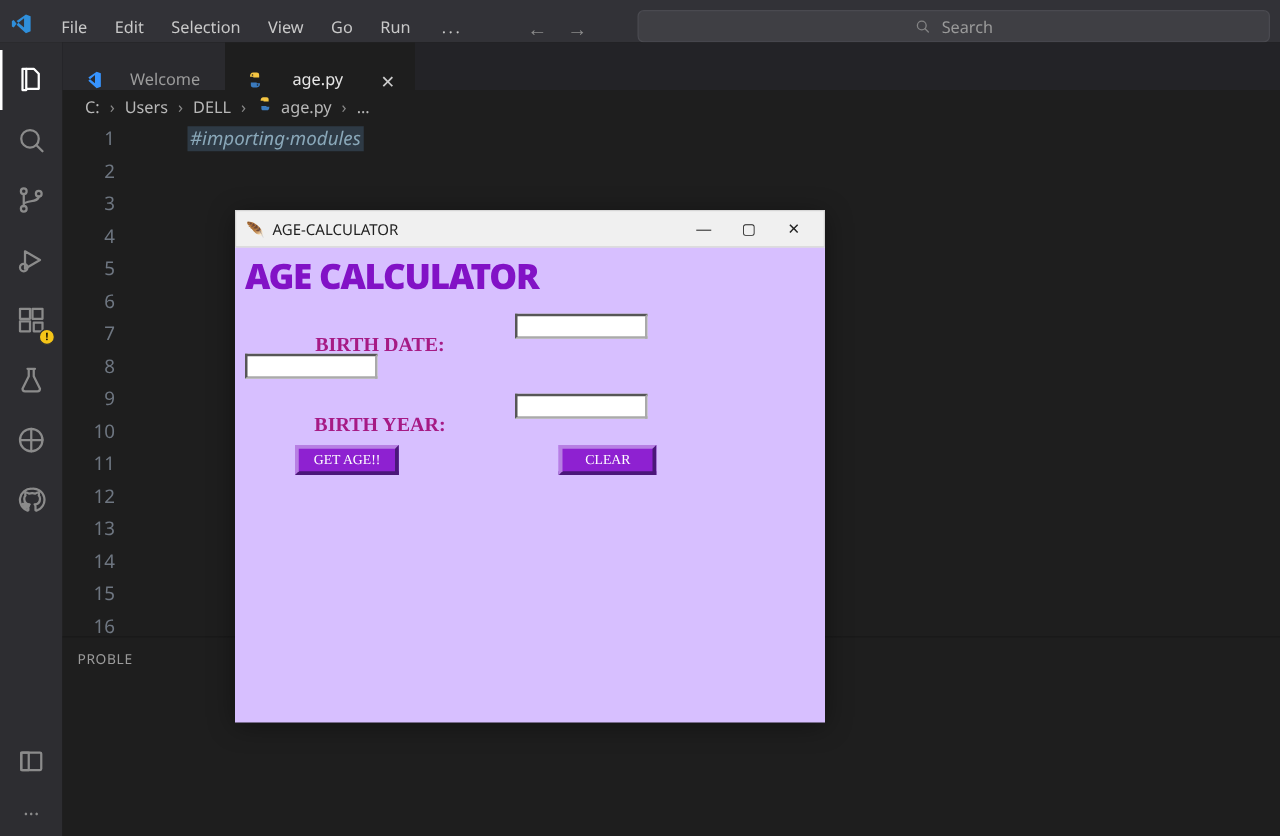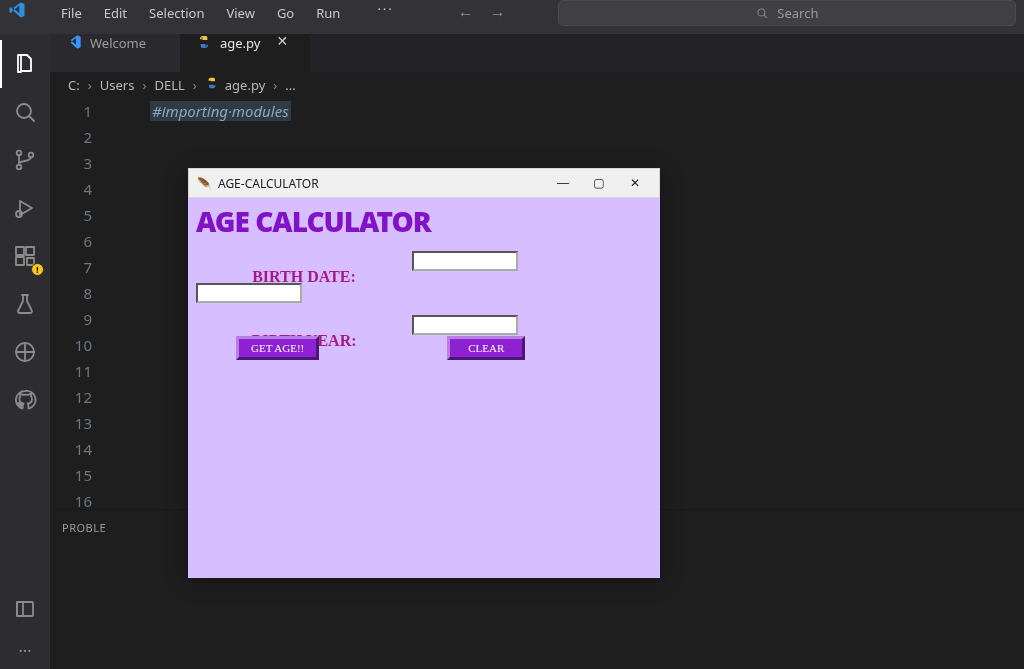--- a/index.html
+++ b/index.html
@@ -3,41 +3,41 @@
 <meta charset="utf-8">
 <style>
 * { margin: 0; padding: 0; box-sizing: border-box; font-family: "Segoe UI", system-ui, sans-serif; }
 :root{
  --bg:#1e1e1e; --bg-top:#2f2f36; --bg-titlebar:#323237; --bg-activity:#2d2d31;
  --text:#c9c9c9; --text-dim:#888; --blue:#3794ff; --editor-bg:#1e1e1e;
  --tab-active:#1e1e1e; --tab-inactive:#2a2a2e; --line-num:#6e7681;
  --gutter-w:40px;
 }
 html,body{width:1024px;height:669px;overflow:hidden;background:var(--bg);color:var(--text);}
-.titlebar{height:34px;background:var(--bg-titlebar);display:flex;align-items:flex-start;padding:0 8px;gap:20px;font-size:13px;}
+.titlebar{height:34px;background:var(--bg-titlebar);display:flex;align-items:flex-end;padding:0 8px;gap:8px;font-size:13px;}
 .titlebar .logo{color:#2f8fdb;font-size:18px;margin-right:4px;}
 .titlebar .menu{display:flex;gap:0;}
 .titlebar .menu span{padding:4px 11px;color:var(--text);border-radius:4px;}
 .titlebar .overflow{color:var(--text);padding:0 6px;letter-spacing:2px;}
 .titlebar .navarrows{display:flex;gap:0;margin-left:30px;}
 .titlebar .navarrows span{color:#8b8b8b;font-size:16px;padding:0 8px;}
 .titlebar .search{flex:1;margin-left:24px;height:26px;background:#3f3f44;border:1px solid #4a4a50;border-radius:5px;display:flex;align-items:center;justify-content:center;color:#9a9a9a;gap:8px;font-size:13px;}
 .titlebar .search svg{width:14px;height:14px;opacity:.75;}
 body > .main{display:flex;height:calc(100% - 34px);}
 .activitybar{width:50px;background:var(--bg-activity);display:flex;flex-direction:column;align-items:center;padding-top:6px;gap:0;position:relative;}
 .activitybar .ab{width:50px;height:48px;display:flex;align-items:center;justify-content:center;color:#8b8b8b;position:relative;}
 .activitybar .ab svg{width:24px;height:24px;}
 .activitybar .ab.active{color:#fff;}
 .activitybar .ab.active::before{content:"";position:absolute;left:0;top:0;bottom:0;width:2px;background:#fff;}
 .activitybar .spacer{flex:1;}
 .badge-warn{position:absolute;width:13px;height:13px;border-radius:50%;background:#f5c518;border:1px solid var(--bg-activity);bottom:4px;right:6px;display:flex;align-items:center;justify-content:center;}
 .badge-warn::after{content:"!";font-size:8px;color:#000;font-weight:700;}
 .editor{flex:1;display:flex;flex-direction:column;background:var(--editor-bg);position:relative;}
 .tabs{height:38px;display:flex;align-items:stretch;background:#232327;font-size:13px;}
-.tab{display:flex;align-items:flex-start;padding:0 16px;gap:8px;min-width:130px;}
+.tab{display:flex;align-items:flex-end;padding:0 16px;gap:22px;min-width:130px;}
 .tab.inactive{background:var(--tab-inactive);color:#9c9c9c;}
 .tab.active{background:var(--tab-active);color:#e6e6e6;}
 .tab .icon{width:16px;height:16px;display:inline-block;}
 .tab .close{margin-left:8px;color:#cdcdcd;font-size:14px;line-height:1;font-family:sans-serif;}
 .icon-vscode{color:#3794ff;}
 .icon-python{color:#f4c542;}
 .breadcrumb{height:26px;display:flex;align-items:center;padding-left:18px;gap:8px;font-size:13px;color:#b8b8b8;}
 .breadcrumb .sep{color:#888;}
 .breadcrumb .py{display:flex;align-items:center;gap:6px;}
 .code{flex:1;display:flex;font-family:Consolas,monospace;font-size:15px;line-height:26px;color:#6f8fa0;overflow:hidden;position:relative;}
@@ -56,21 +56,21 @@
 .tkwin{position:absolute;left:138px;top:134px;width:472px;height:410px;background:#d7bfff;box-shadow:0 3px 20px rgba(0,0,0,.4);}
 .tk-titlebar{height:30px;background:#f0f0f0;color:#222;display:flex;align-items:center;padding:0 6px 0 8px;font-size:12px;border:1px solid #d6d6d6;}
 .tk-titlebar .feather{margin-right:6px;font-size:12px;color:#333;}
 .tk-titlebar .spacer{flex:1;}
 .tk-titlebar .winbtn{width:36px;height:28px;display:flex;align-items:center;justify-content:center;color:#222;font-family:sans-serif;}
 .tk-body{padding:4px 8px 0 8px;font-family:"Wide Latin","Broadway","Segoe UI Black",serif;}
 .tk-title{color:#8212c6;font-stretch:ultra-expanded;font-weight:900;font-size:28px;letter-spacing:-1px;white-space:nowrap;}
 .tk-row{display:flex;align-items:center;margin-top:10px;height:22px;}
 .tk-label{width:216px;text-align:center;color:#a61a85;font-weight:700;font-family:"Segoe UI";font-size:16px;margin-top:32px;}
 .tk-input{width:106px;height:20px;background:#fff;border:2px inset #aaa;}
-.tk-btnrow{display:flex;margin-top:0;}
+.tk-btnrow{display:flex;margin-top:20px;}
 .tk-btn{font-family:"Segoe UI";font-size:11px;color:#fff;background:#8e21d1;border:3px solid #4a1779;border-top-color:#b77fe3;border-left-color:#b77fe3;padding:3px 12px;margin-left:40px;}
 .tk-btn.clear{margin-left:128px;padding:3px 18px;}
 
 .stroke{fill:none;stroke:currentColor;stroke-width:1.8;stroke-linecap:round;stroke-linejoin:round;}
 </style>
 </head>
 <body>
 
 <div class="titlebar">
   <span class="logo">

